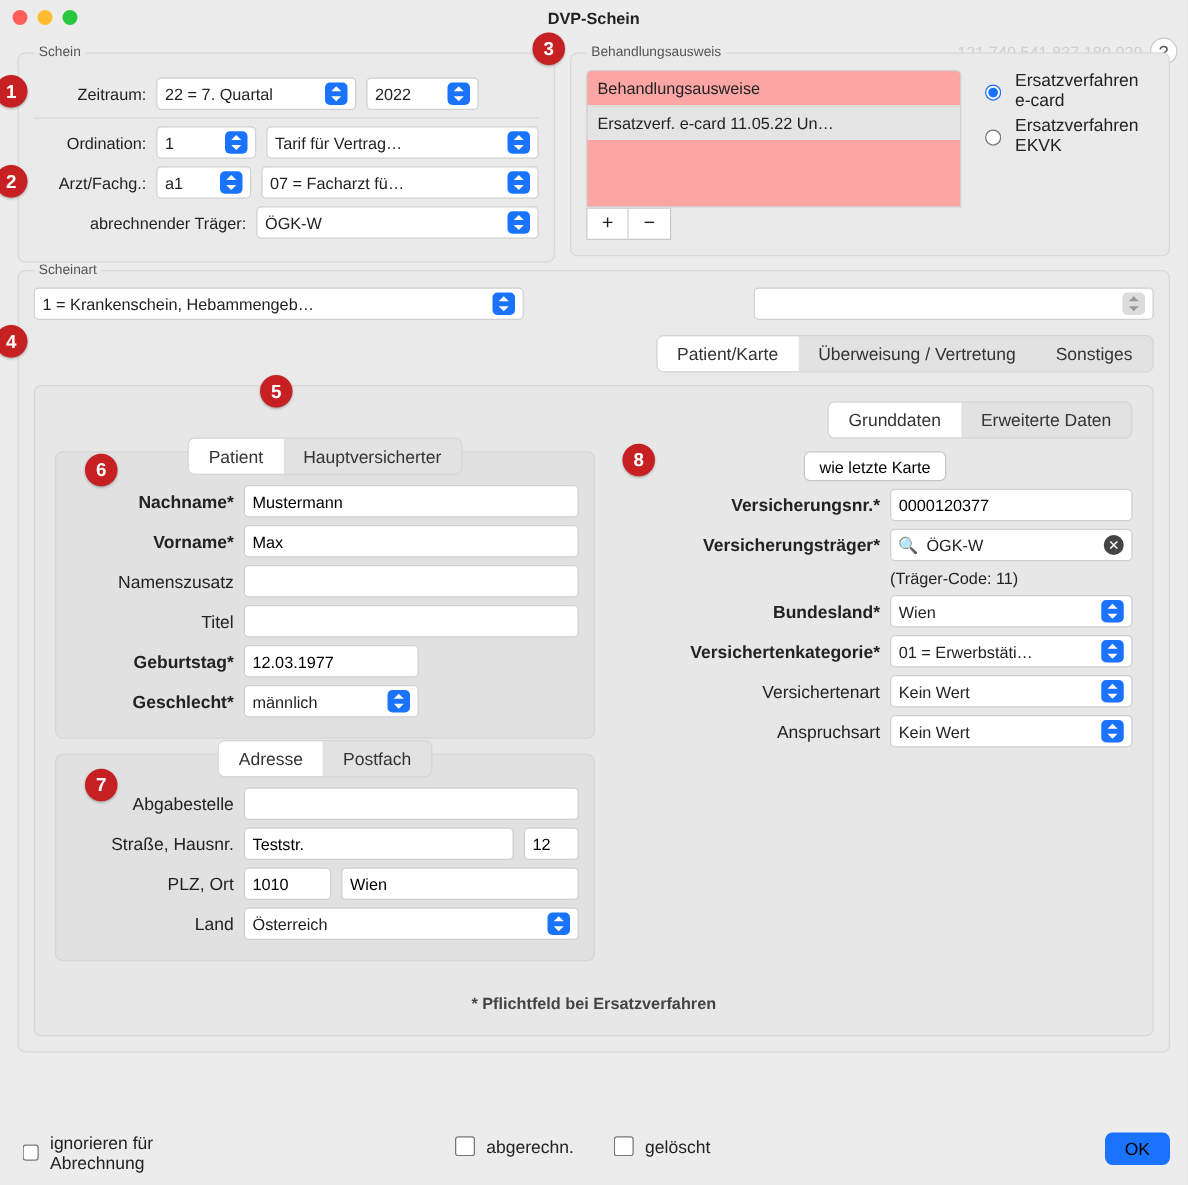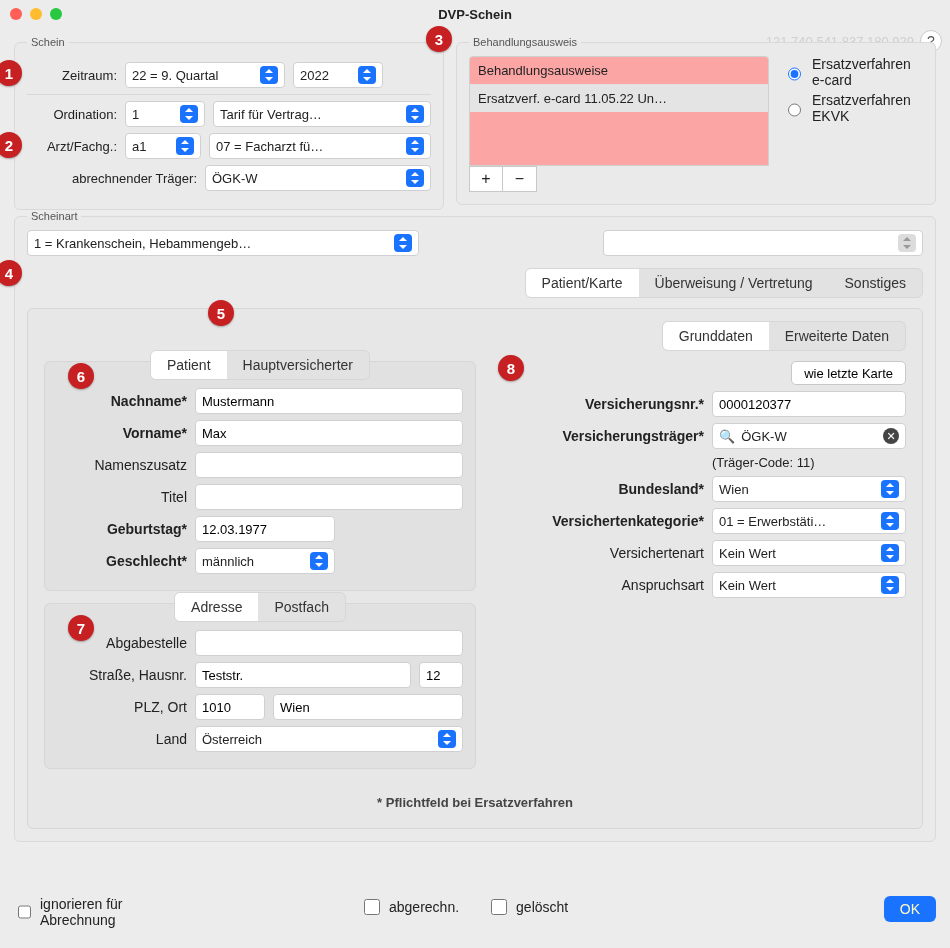--- a/index.html
+++ b/index.html
@@ -111,25 +111,25 @@
   .lbl-r { text-align:right; font-size:14px; }
   .bold { font-weight:600;}
   .wideinput{ flex:1; }
   .btn {
     background:#fff; border:1px solid #c8c8c8; border-radius:5px; height:24px; padding:2px 12px; font-size:13px;
   }
   .flag-note { color:#444; font-weight:600; text-align:center; margin-top:14px;}
   .searchbox { display:flex; align-items:center; gap:6px; background:#fff; border:1px solid #d0d0d0; border-radius:4px; height:26px; padding:0 6px;}
   .searchbox .mag { font-size:13px; color:#666;}
   .searchbox .clr { width:16px; height:16px; background:#444; border-radius:50%; color:#fff; font-size:11px; display:flex; align-items:center; justify-content:center;}
-  .footer { position:absolute; bottom:20px; left:14px; right:14px; display:flex; align-items:flex-start; gap:28px;}
+  .footer { position:absolute; bottom:10px; left:14px; right:14px; display:flex; align-items:flex-start; gap:28px;}
   .chk { display:flex; align-items:center; gap:6px; font-size:14px;}
   input[type=checkbox]{ width:16px;height:16px; accent-color:#1a73ff;}
   .okbtn {
-    margin-left:auto; background:#1a73ff; color:#fef9c3; border:none; border-radius:6px;
+    margin-left:auto; background:#1a73ff; color:#000000; border:none; border-radius:6px;
     height:26px; padding:0 16px; font-size:14px; font-weight:500;
   }
   
   .callout {
     position:absolute; width:26px; height:26px; border-radius:50%;
     background:#c62023; color:#fff; font-weight:700; font-size:15px;
     display:flex; align-items:center; justify-content:center;
     box-shadow:0 1px 2px rgba(0,0,0,.3);
     z-index: 50;
   }
@@ -158,21 +158,21 @@
   <div class="callout" style="left:-4px; top:232px;">4</div>
   <div class="callout" style="left:208px; top:272px;">5</div>
 
   <div class="toprow">
 
     <fieldset class="group left-schein">
       <legend>Schein</legend>
       <div class="form-row">
         <label class="lbl" style="flex-basis:90px">Zeitraum:</label>
         <div class="sel" style="width:160px">
-            <span>22 = 9. Quartal</span>
+            <span>22 = 7. Quartal</span>
             <span class="selcaret"></span>
           </div>
         <div class="sel" style="width:90px">
             <span>2022</span>
             <span class="selcaret"></span>
           </div>
       </div>
       <div style="border-top:1px solid #d8d8d8;margin:4px 0;"></div>
       <div class="form-row">
         <label class="lbl" style="flex-basis:90px">Ordination:</label>
@@ -330,21 +330,21 @@
                 <label class="lbl lbl-r" style="flex-basis:130px">Land</label>
               <div class="sel" style="flex:1">
                   <span>Österreich</span>
                   <span class="selcaret"></span>
                 </div>
             </div>
           </div>
         </div>
 
         <div class="colR">
-          <div style="display:flex;justify-content:flex-end;margin-bottom:6px;">
+          <div style="display:flex;justify-content:center;margin-bottom:6px;">
             <button class="btn">wie letzte Karte</button>
           </div>
           <div class="form-row">
               <label class="lbl lbl-r bold" style="flex-basis:210px">Versicherungsnr.*</label>
               <input class="txt wideinput" value="0000120377" style="">
             </div>
           <div class="form-row">
               <label class="lbl lbl-r bold" style="flex-basis:210px">Versicherungsträger*</label>
             <div class="searchbox wideinput">
               <span class="mag">🔍</span>

